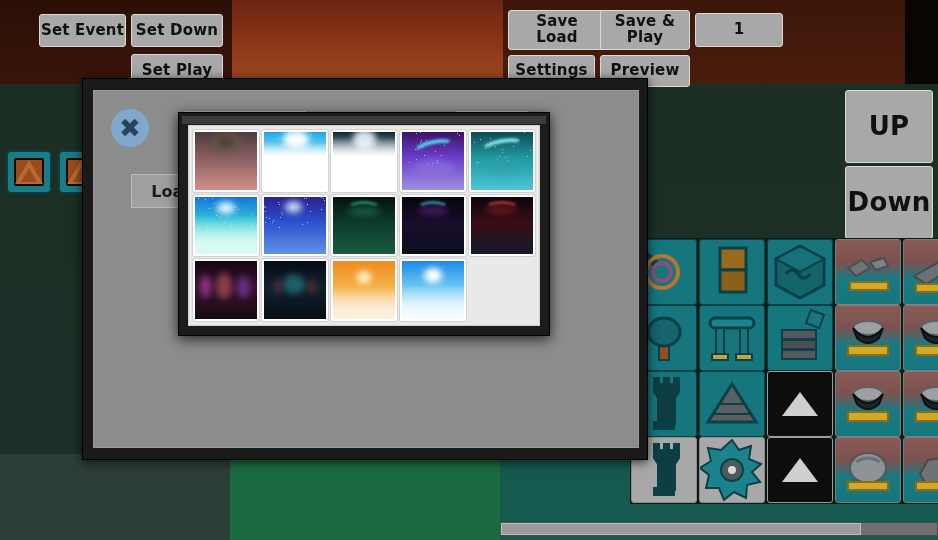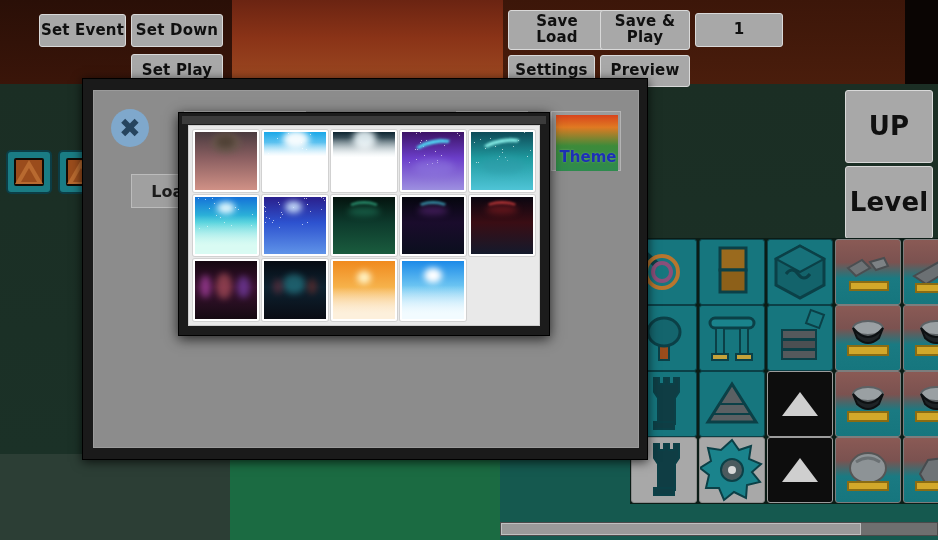--- a/index.html
+++ b/index.html
@@ -305,21 +305,21 @@
       </div>
       <div class="gbtn" style="left: 508px; top: 55px; width: 87px; height: 32px;">
         <span>Settings</span>
       </div>
       <div class="gbtn" style="left: 600px; top: 55px; width: 90px; height: 32px;">
         <span>Preview</span>
       </div>
     </div>
   <div id="nudge-buttons">
       <div class="gbtn" style="left: 845px; top: 90px; width: 88px; height: 73px; font-size: 26px;">UP</div>
-      <div class="gbtn" style="left: 845px; top: 166px; width: 88px; height: 73px; font-size: 26px;">Level</div>
+      <div class="gbtn" style="left: 845px; top: 166px; width: 88px; height: 73px; font-size: 26px;">Down</div>
     </div>
 
   <div class="palette">
     <div id="palette-rows">
         <div class="pal-row">
           <div class="pal-cell ">
             <div style="position: absolute; inset: 0px;">
               <svg class="pal-ico" viewBox="0 0 64 64" xmlns="http://www.w3.org/2000/svg">
                 <line x1="4" y1="6" x2="26" y2="26" stroke="#0b4047" stroke-width="7"></line>
                 <circle cx="30" cy="32" r="16" fill="none" stroke="#b8762e" stroke-width="4"></circle>
@@ -511,24 +511,20 @@
       <div class="close-btn">
         <span class="close-x">✖</span>
       </div>
 
       <div class="name-field"></div>
 
       <div class="speed-label">Level Speed:</div>
 
       <div class="speed-field">3.000</div>
 
-      <div class="theme-btn">
-        <div class="theme-swatch"></div>
-        <div class="theme-label">Theme</div>
-      </div>
 
       <div class="load-btn">Load</div>
     </div>
   </div>
 
   <div class="picker-frame">
     <div class="picker-bar"></div>
     <div class="picker-body">
       <div class="picker-grid" id="theme-grid">
           <div class="thumb">

